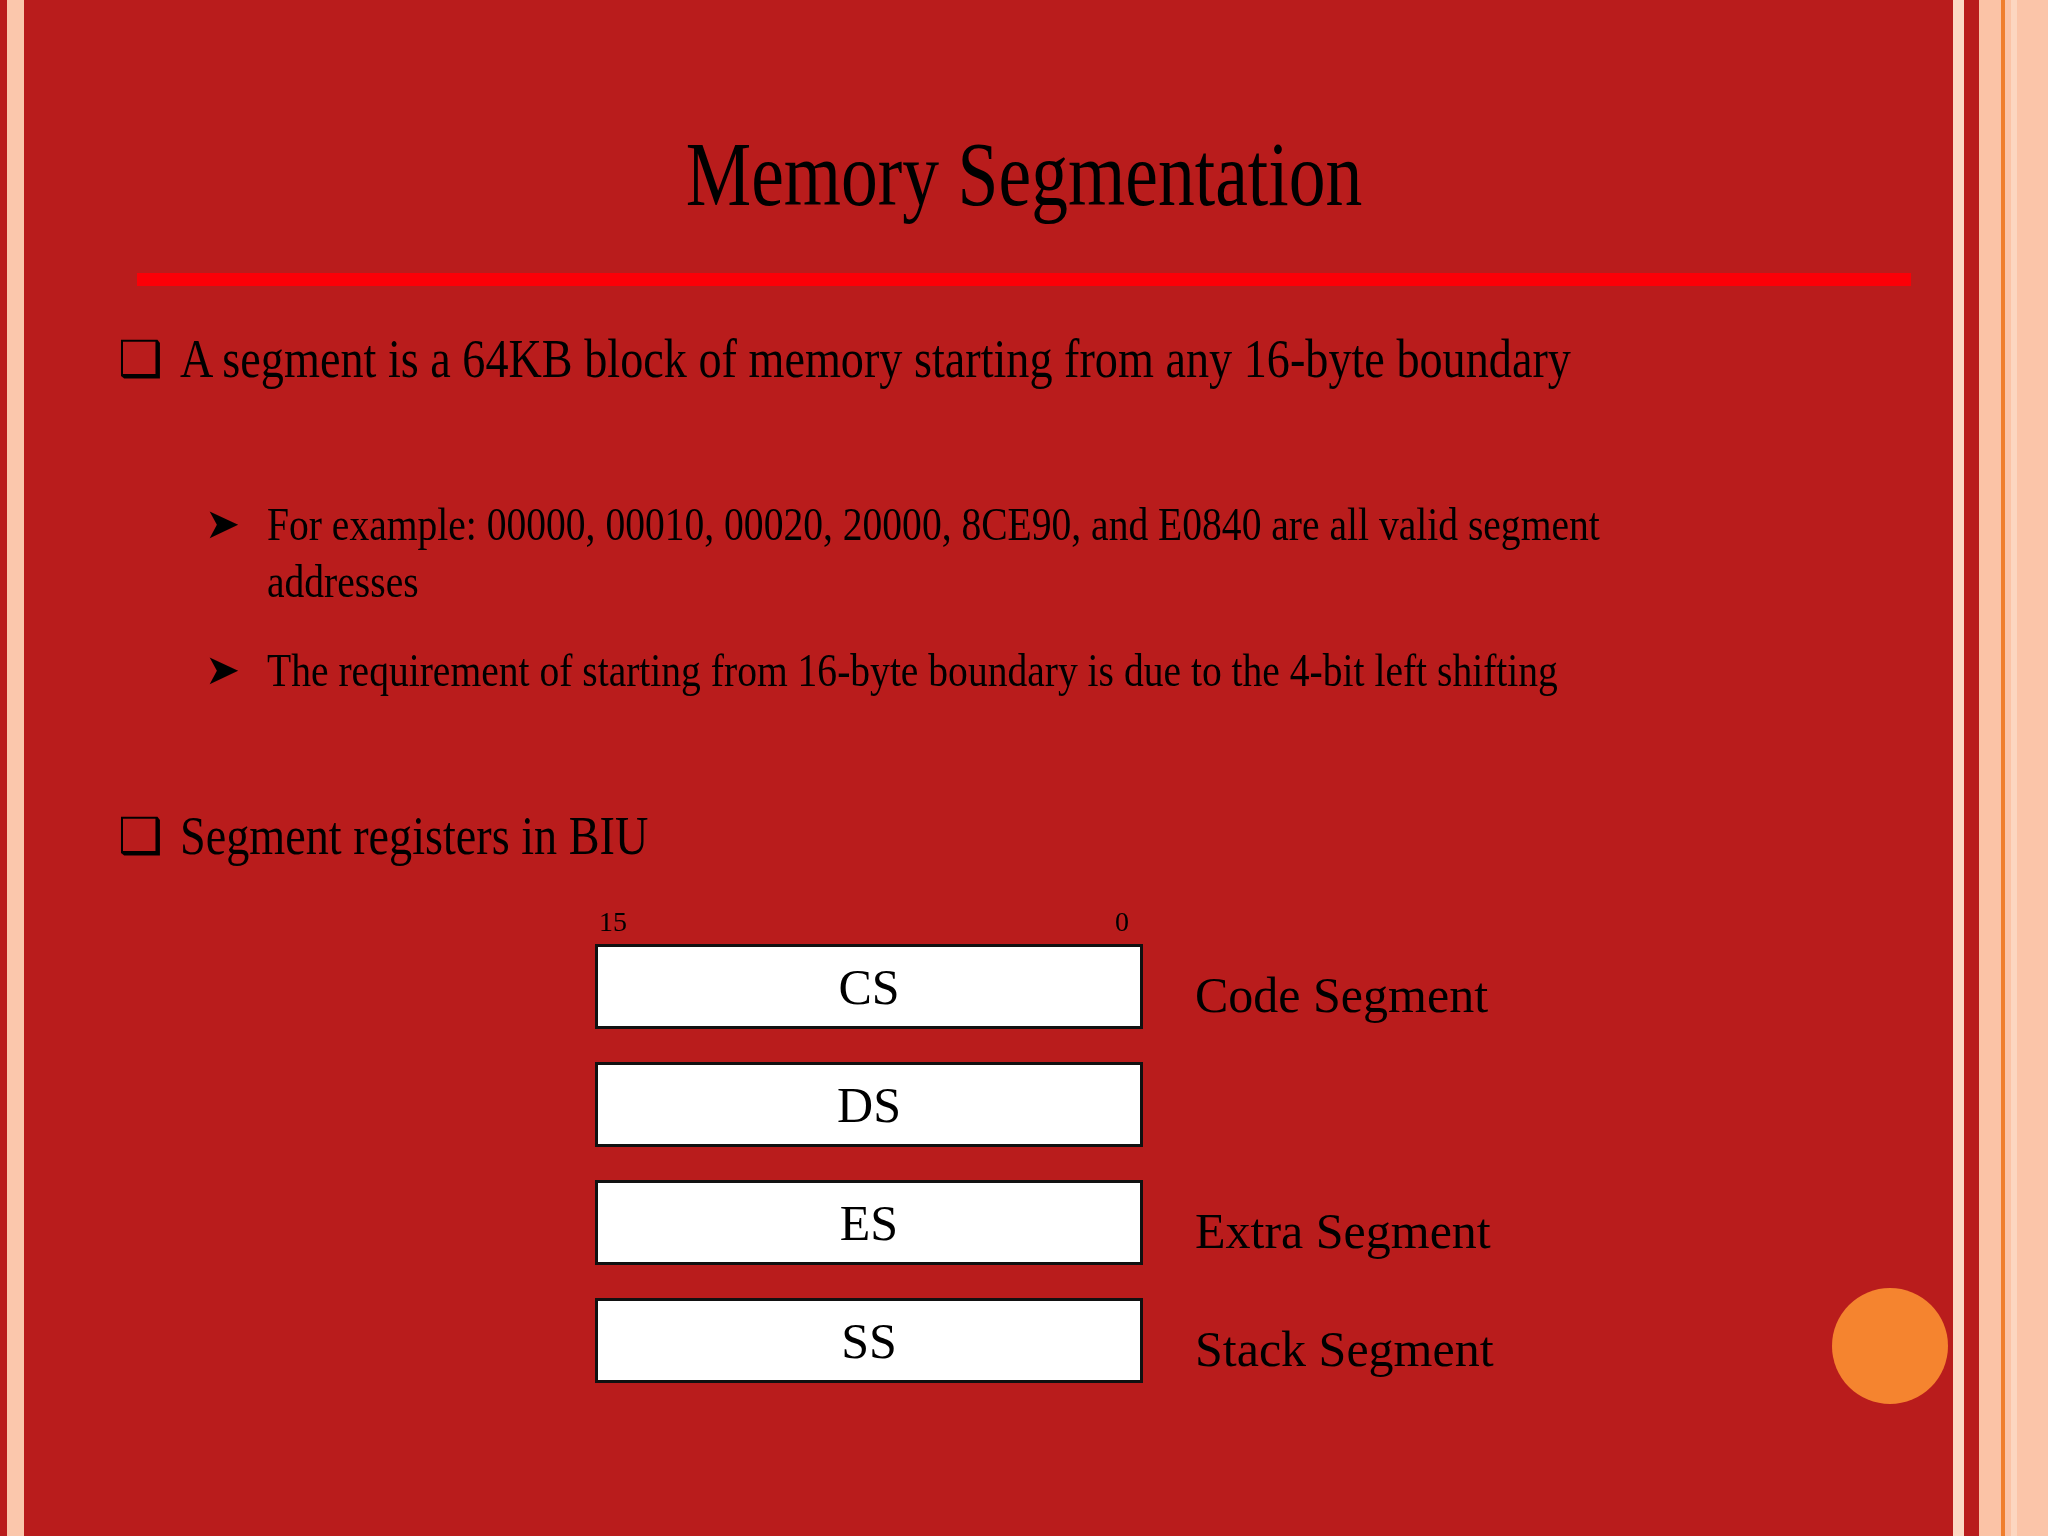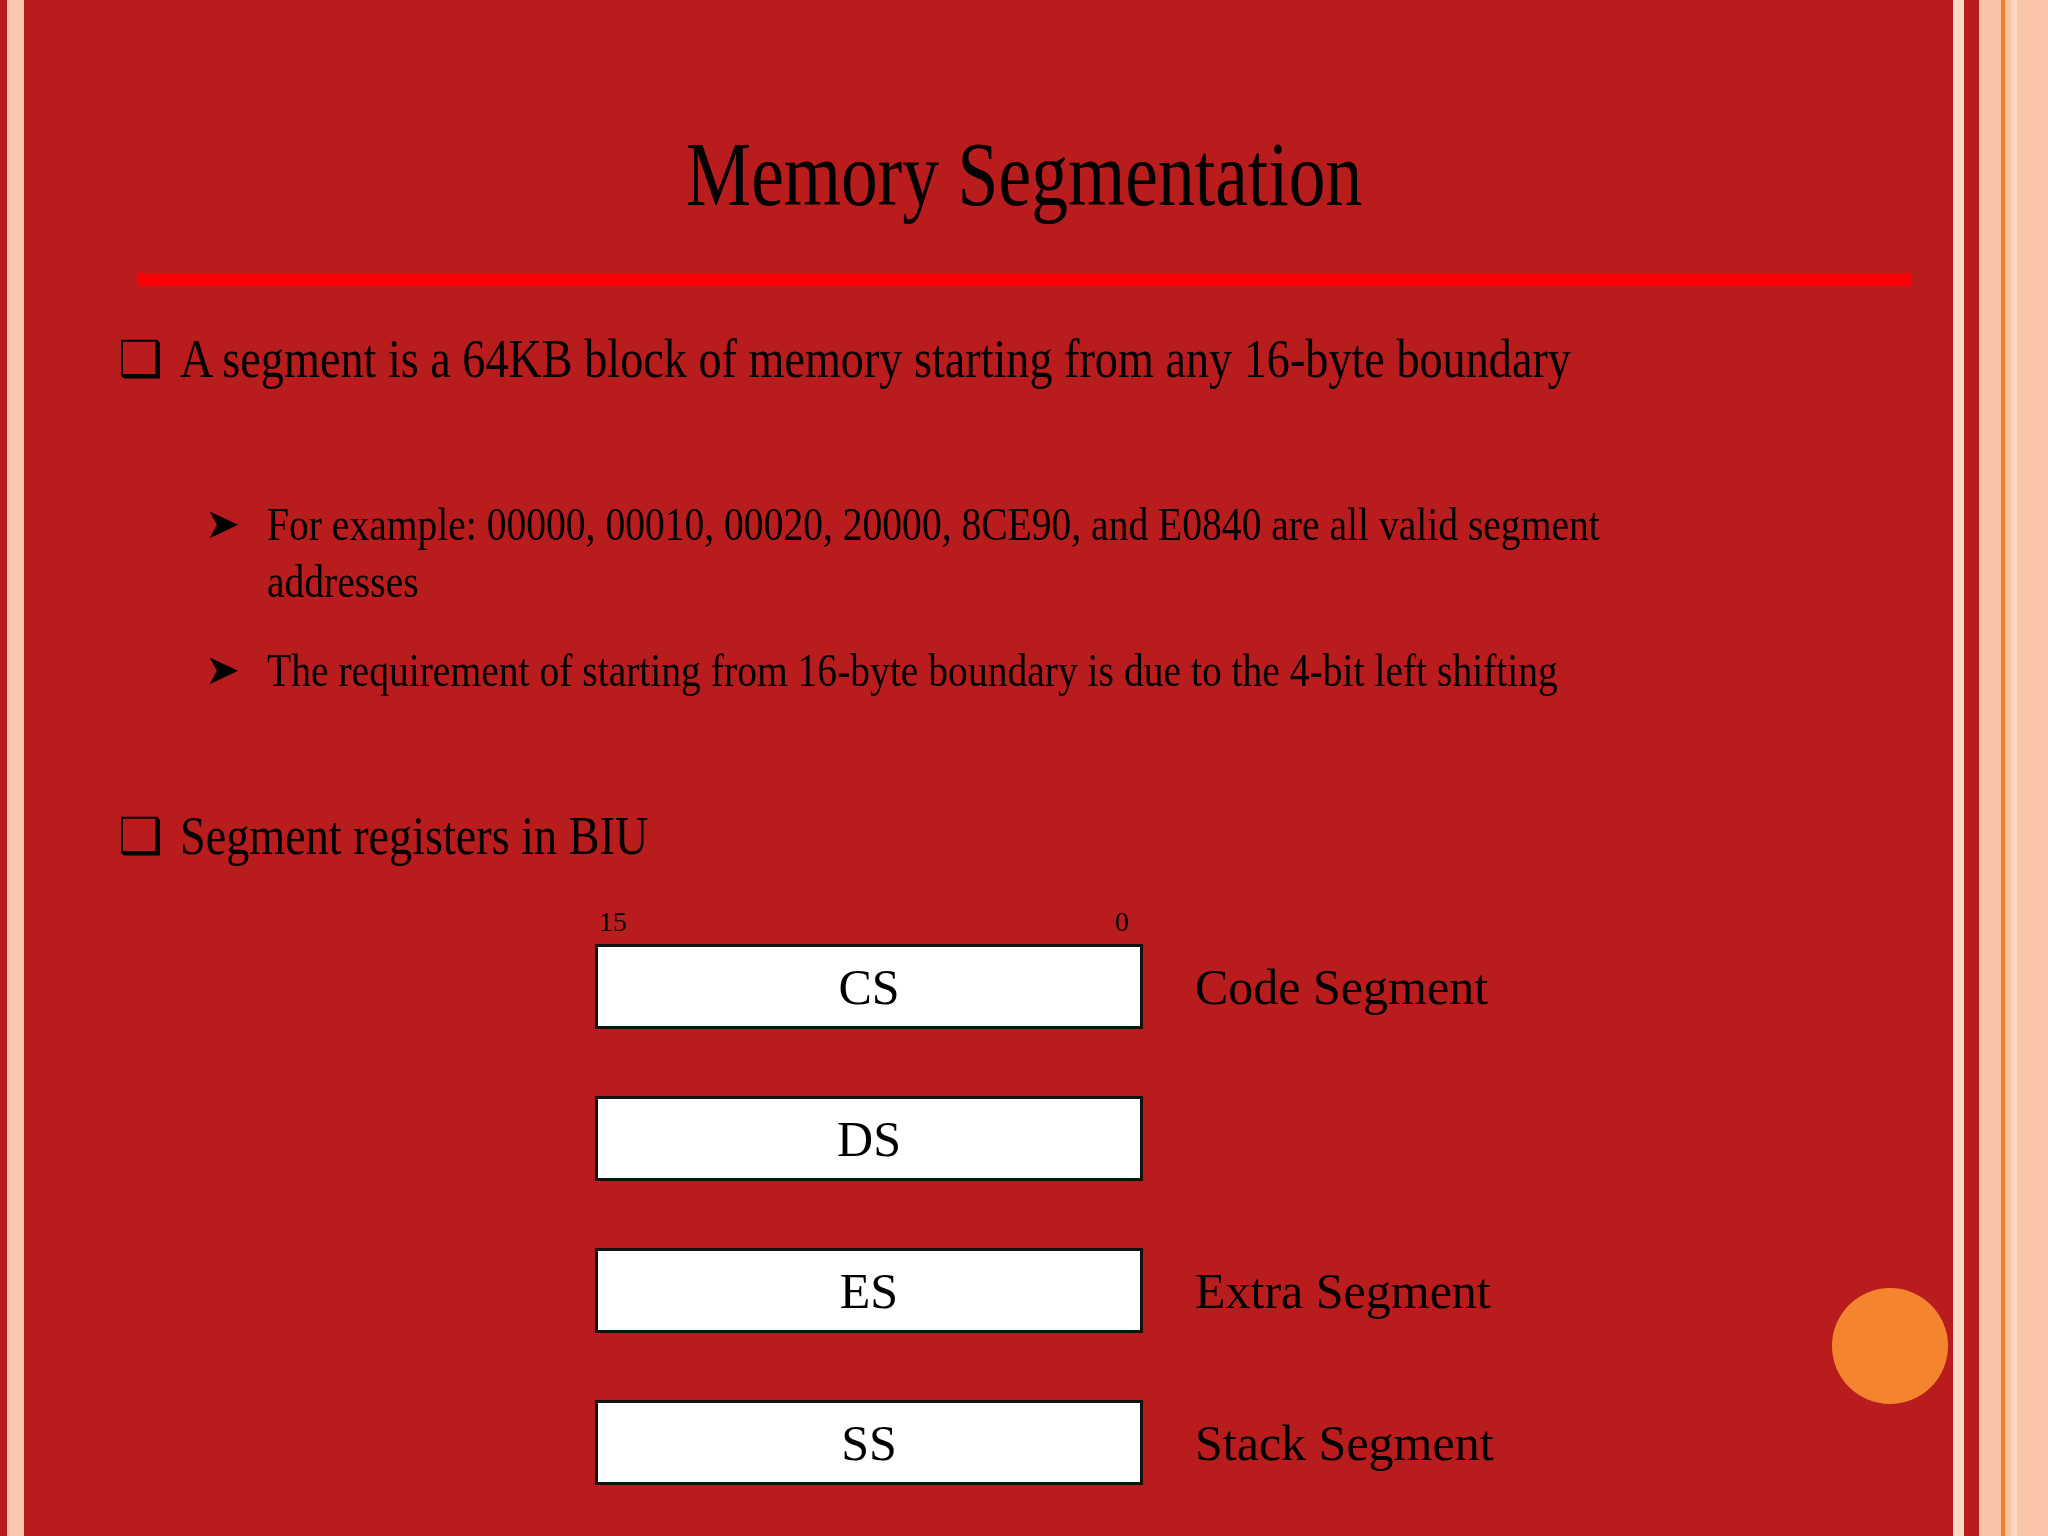--- a/index.html
+++ b/index.html
@@ -125,42 +125,42 @@
     height: 44px;
     font-size: 28px;
     line-height: 44px;
     color: #000;
   }
   #bit-labels .bit-hi { position: absolute; left: 4px;  top: 0; }
   #bit-labels .bit-lo { position: absolute; right: 14px; top: 0; }
 
   .reg-row {
     position: relative;
-    height: 152px;
+    height: 118px;
     padding-left: 48px;
   }
   .reg-box {
     position: absolute;
     left: 0;
     top: 0;
     width: 548px;
     height: 85px;
     box-sizing: border-box;
     border: 3px solid #111111;
     background: #ffffff;
     display: flex;
     align-items: center;
     justify-content: center;
     font-size: 50px;
     color: #000000;
   }
   .reg-label {
     position: absolute;
     left: 600px;
-    top: 14px;
+    top: 22px;
     font-size: 50px;
     line-height: 58px;
     white-space: nowrap;
     color: #000000;
   }
 
   
   #accent-dot {
     position: absolute;
     left: 1832px;

